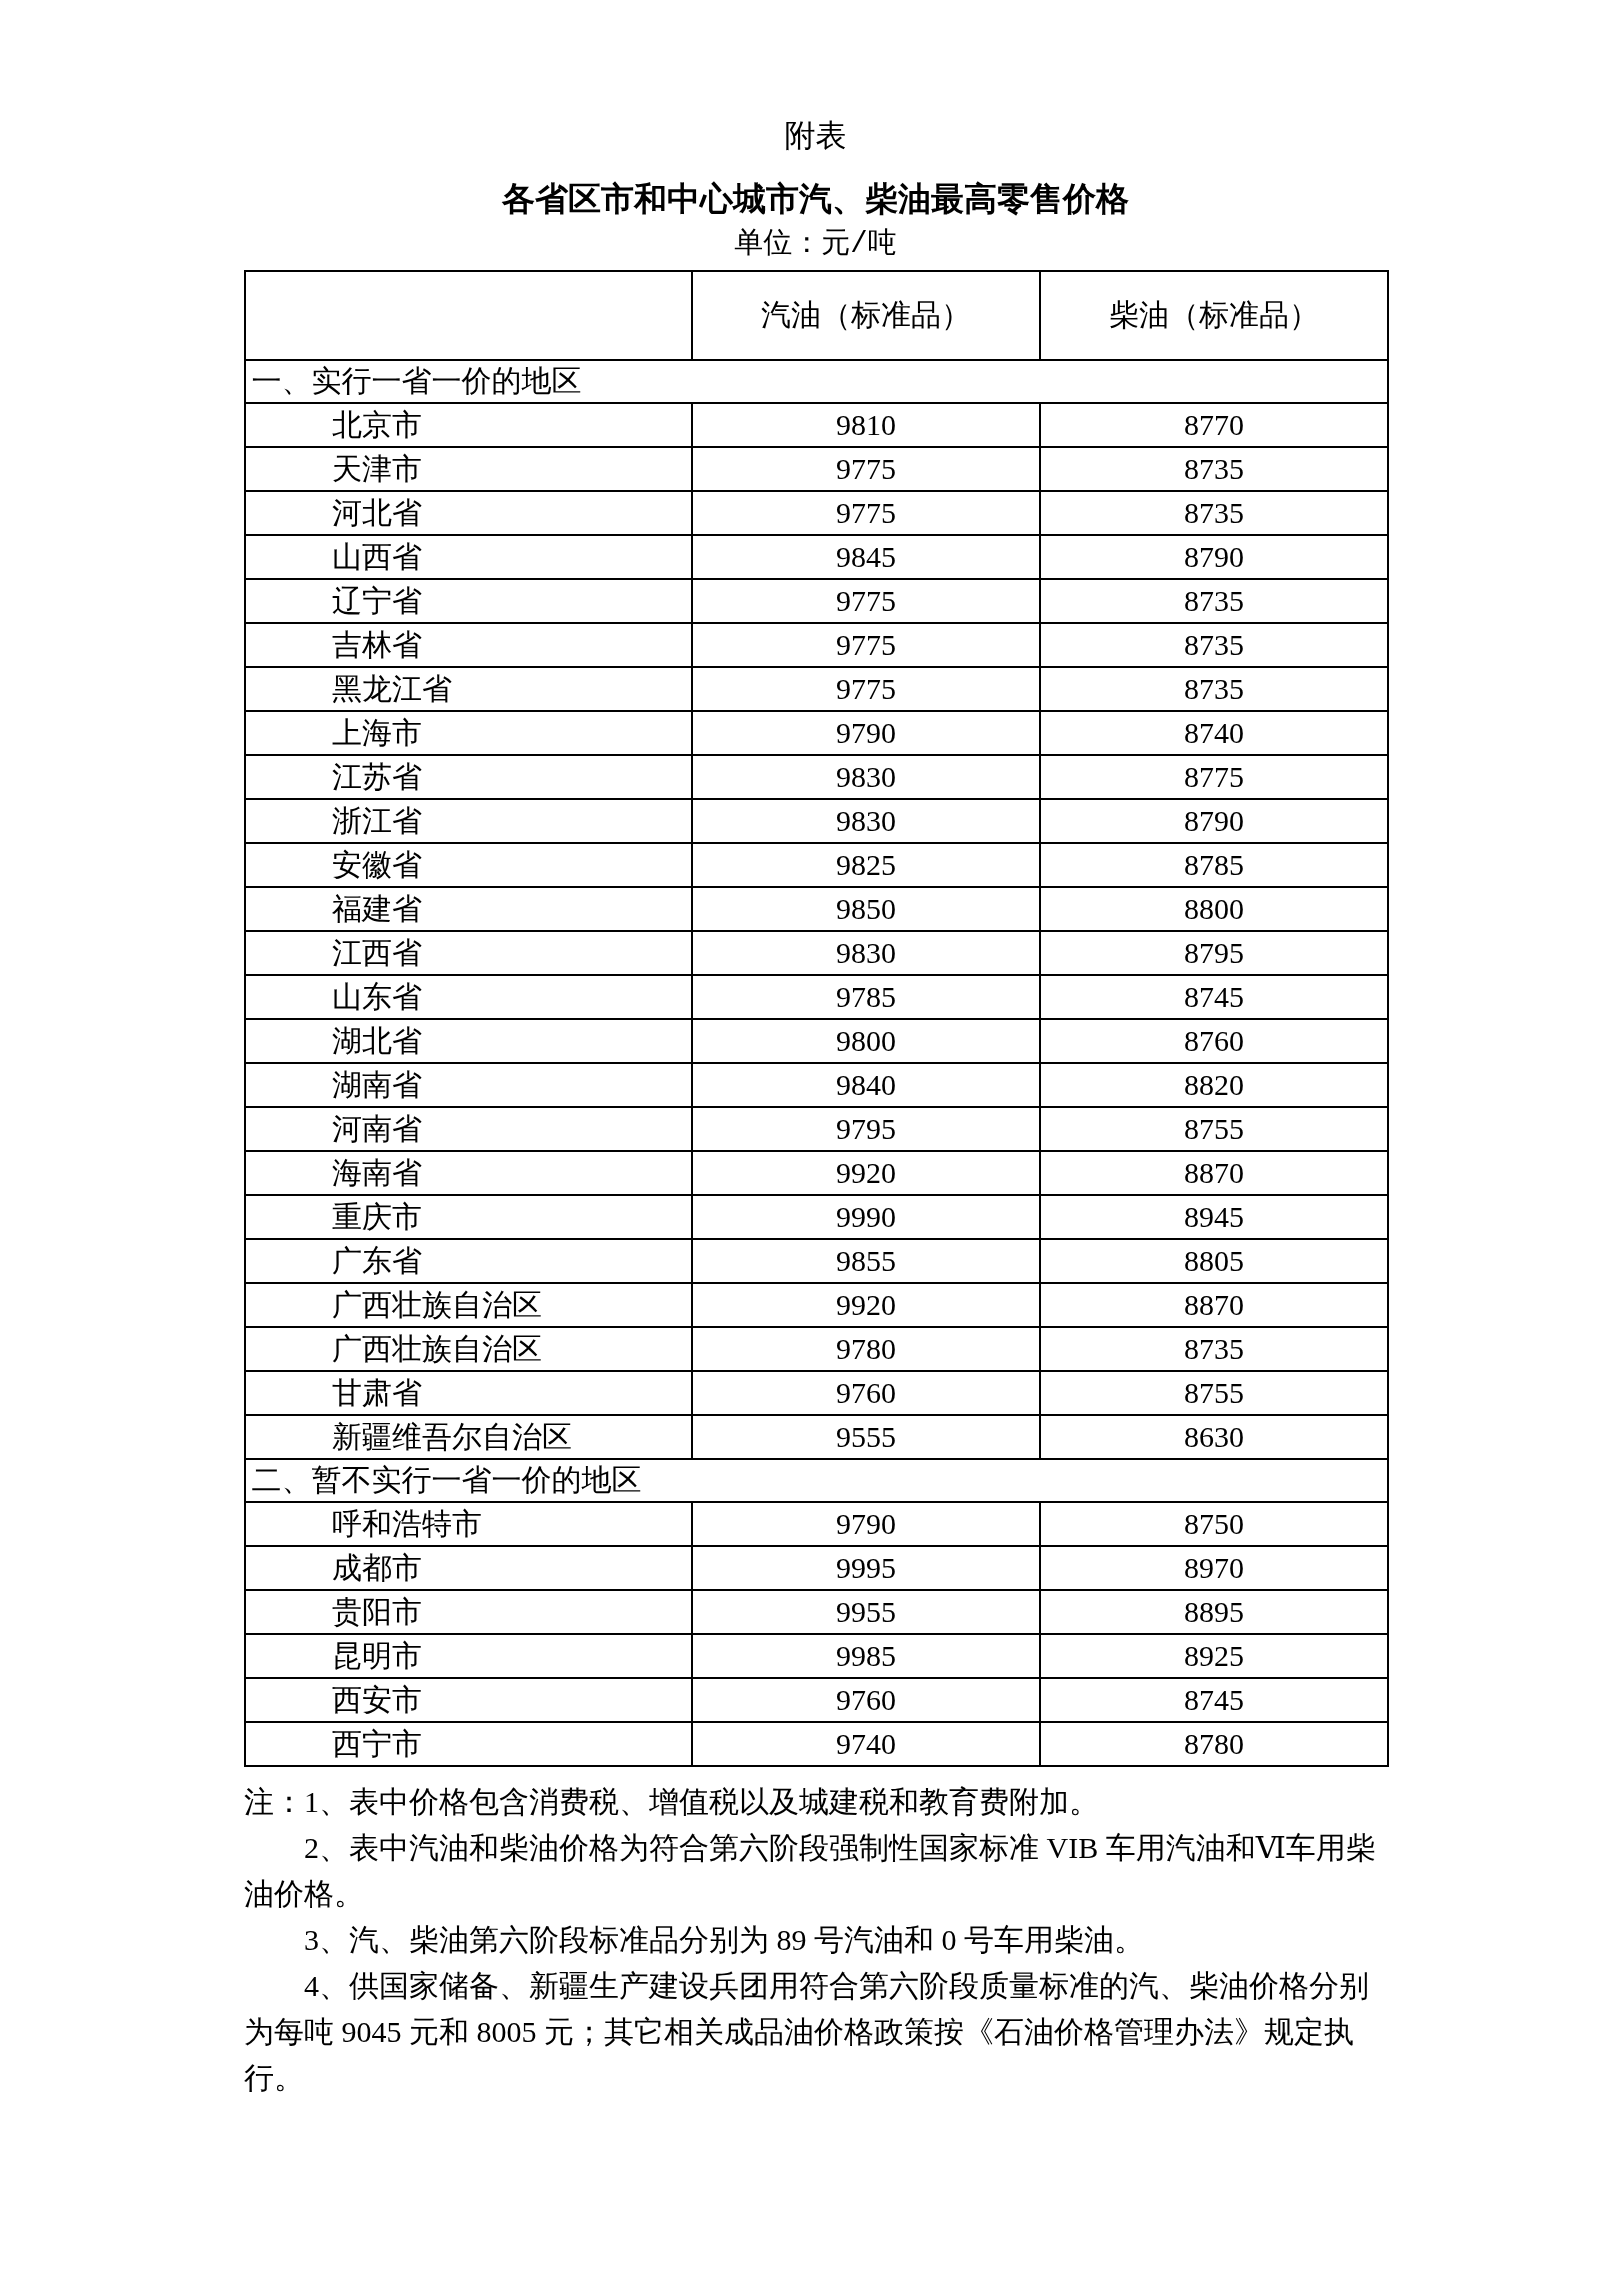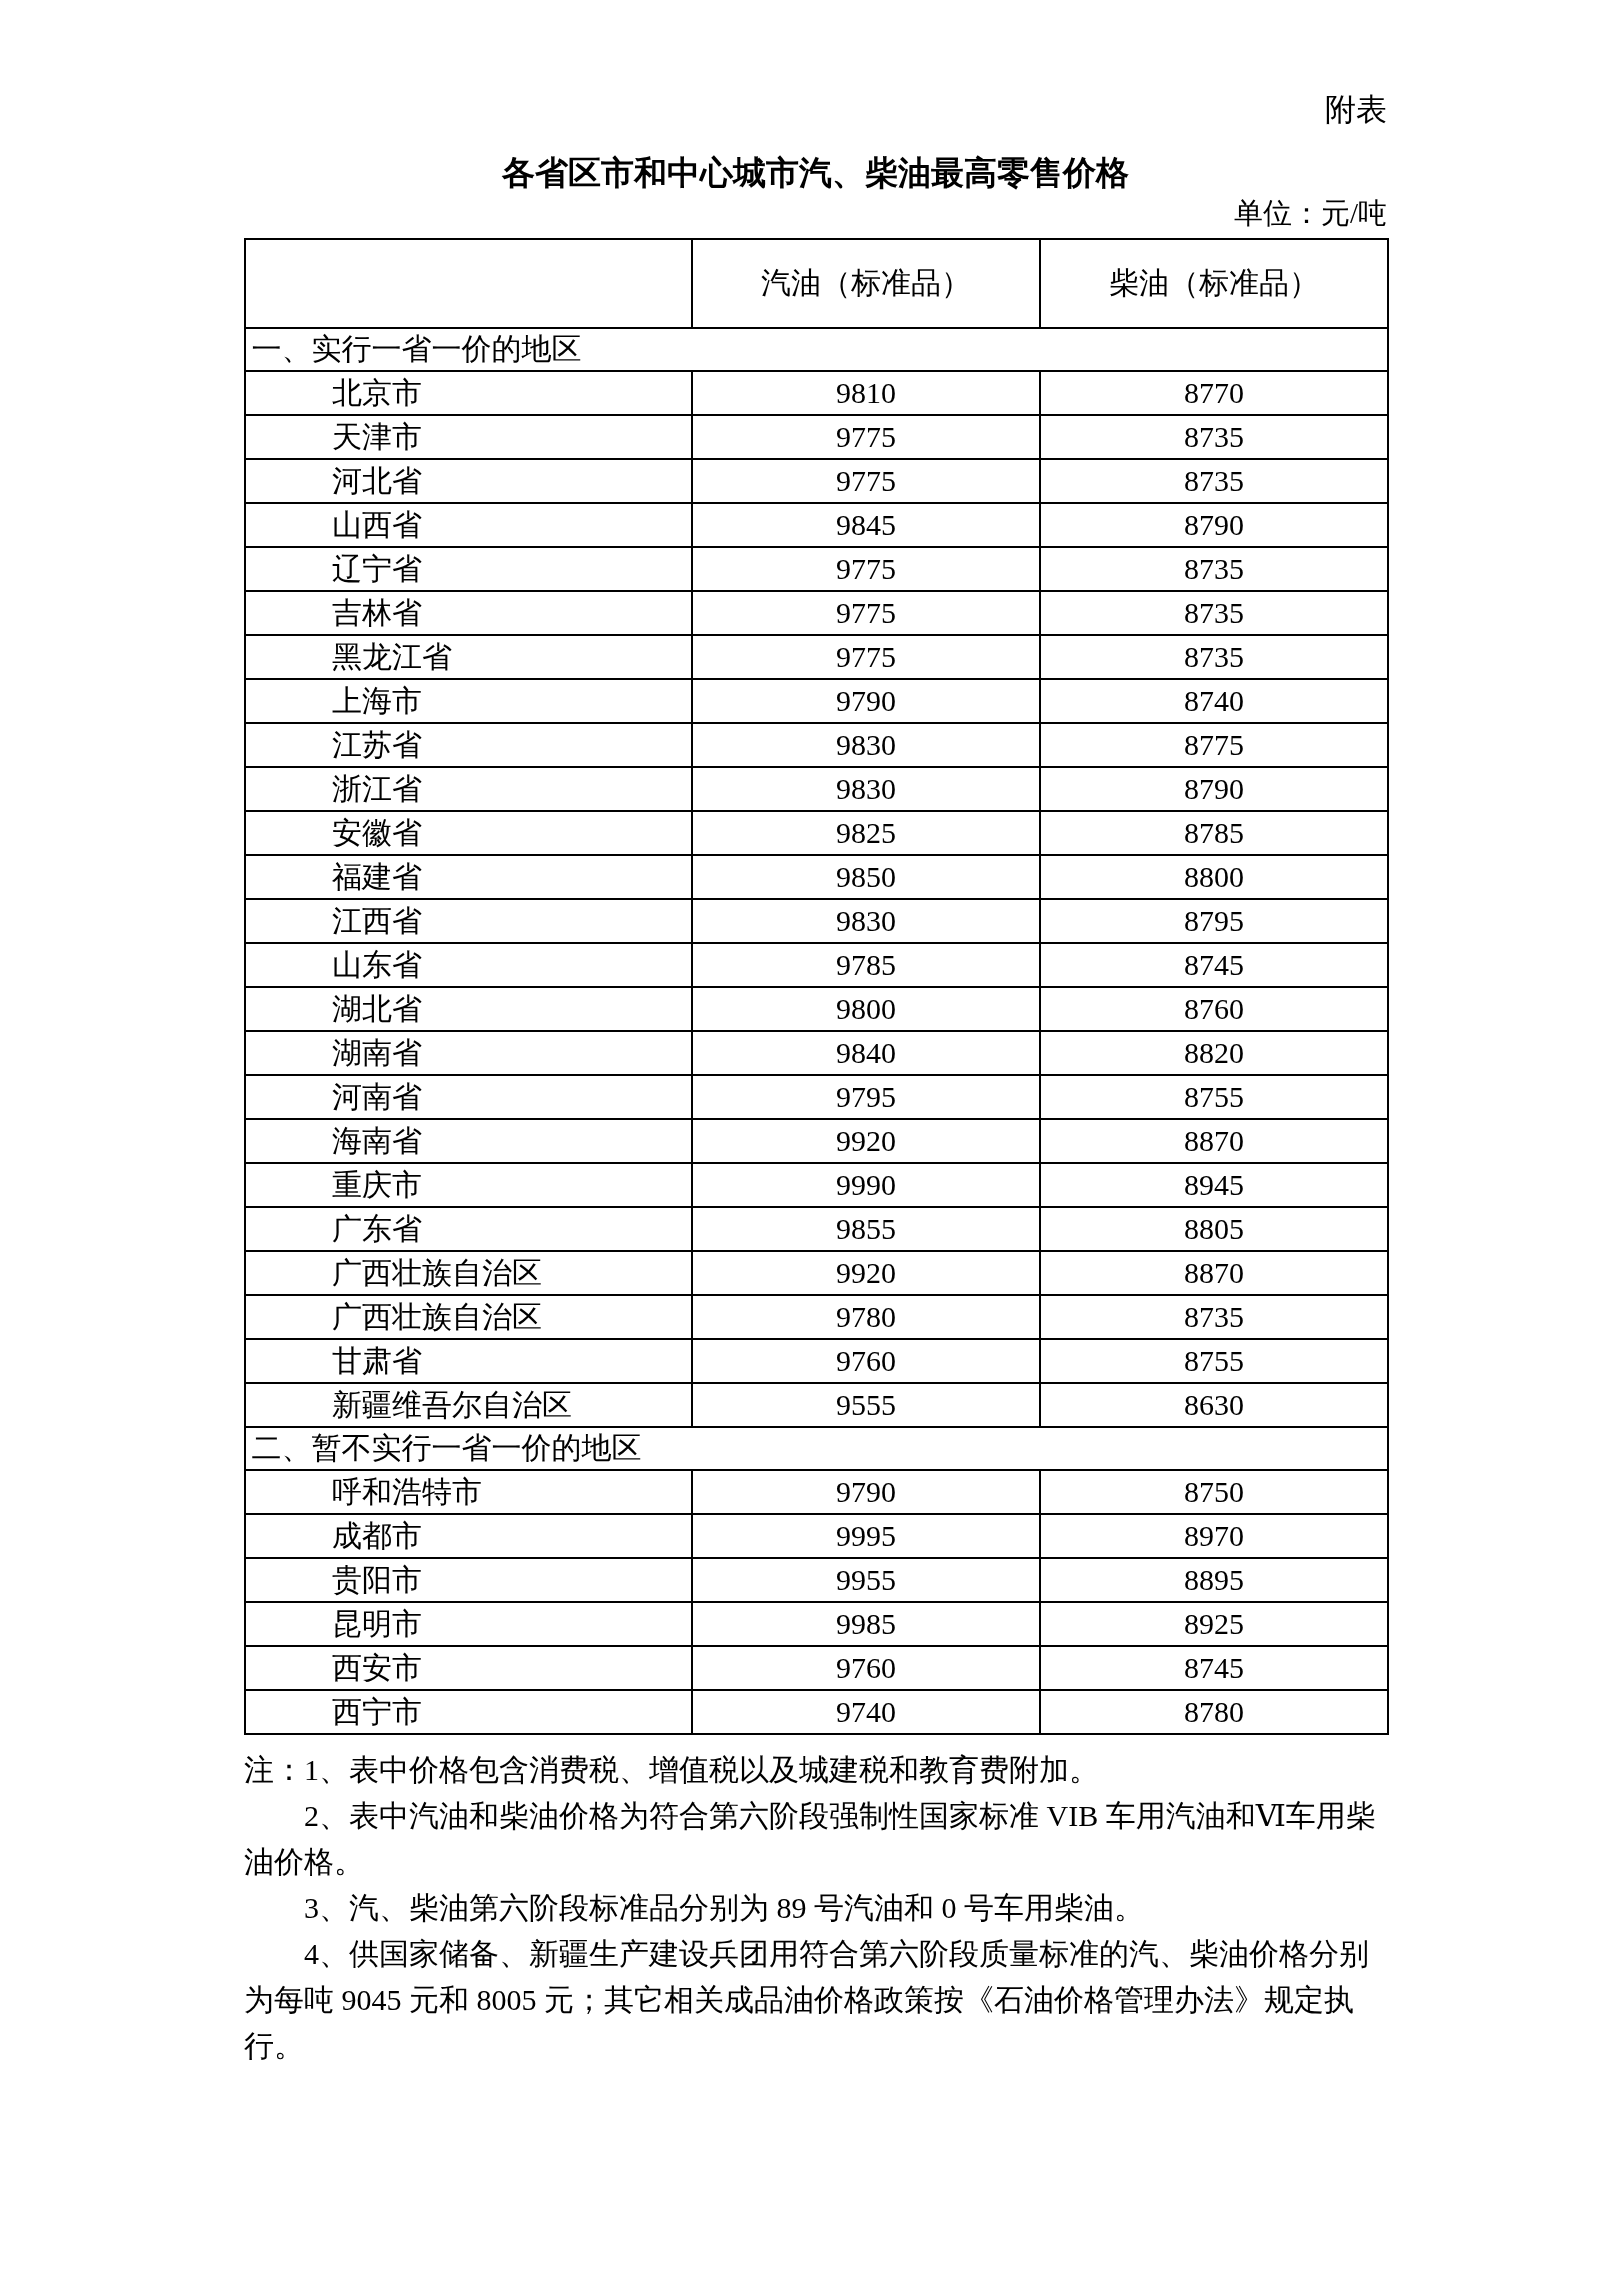--- a/index.html
+++ b/index.html
@@ -10,38 +10,39 @@
     background: #ffffff;
     color: #000000;
     font-family: "Liberation Serif", "DejaVu Serif", serif;
     overflow: hidden;
   }
   .content {
     margin-left: 244px;
     width: 1143px;
   }
   .doc-tag {
-    padding-top: 90px;
+    padding-top: 116px;
     font-size: 31px;
     line-height: 40px;
-    text-align: right;
+    text-align: center;
   }
   .doc-title {
     margin-top: 23px;
     text-align: center;
     font-size: 33px;
     line-height: 40px;
     font-weight: bold;
     font-family: "Liberation Sans", "DejaVu Sans", sans-serif;
   }
   .unit-line {
-    margin-top: 3px;
-    text-align: right;
+    margin-top: 9px;
+    text-align: center;
     font-size: 29px;
     line-height: 34px;
+    font-family: Liberation Mono, monospace;
   }
   table.price-table {
     margin-top: 8.2px;
     width: 100%;
     border-collapse: collapse;
     table-layout: fixed;
   }
   .price-table th, .price-table td {
     border: 2px solid #000000;
     border-top-width: 2.7px;

